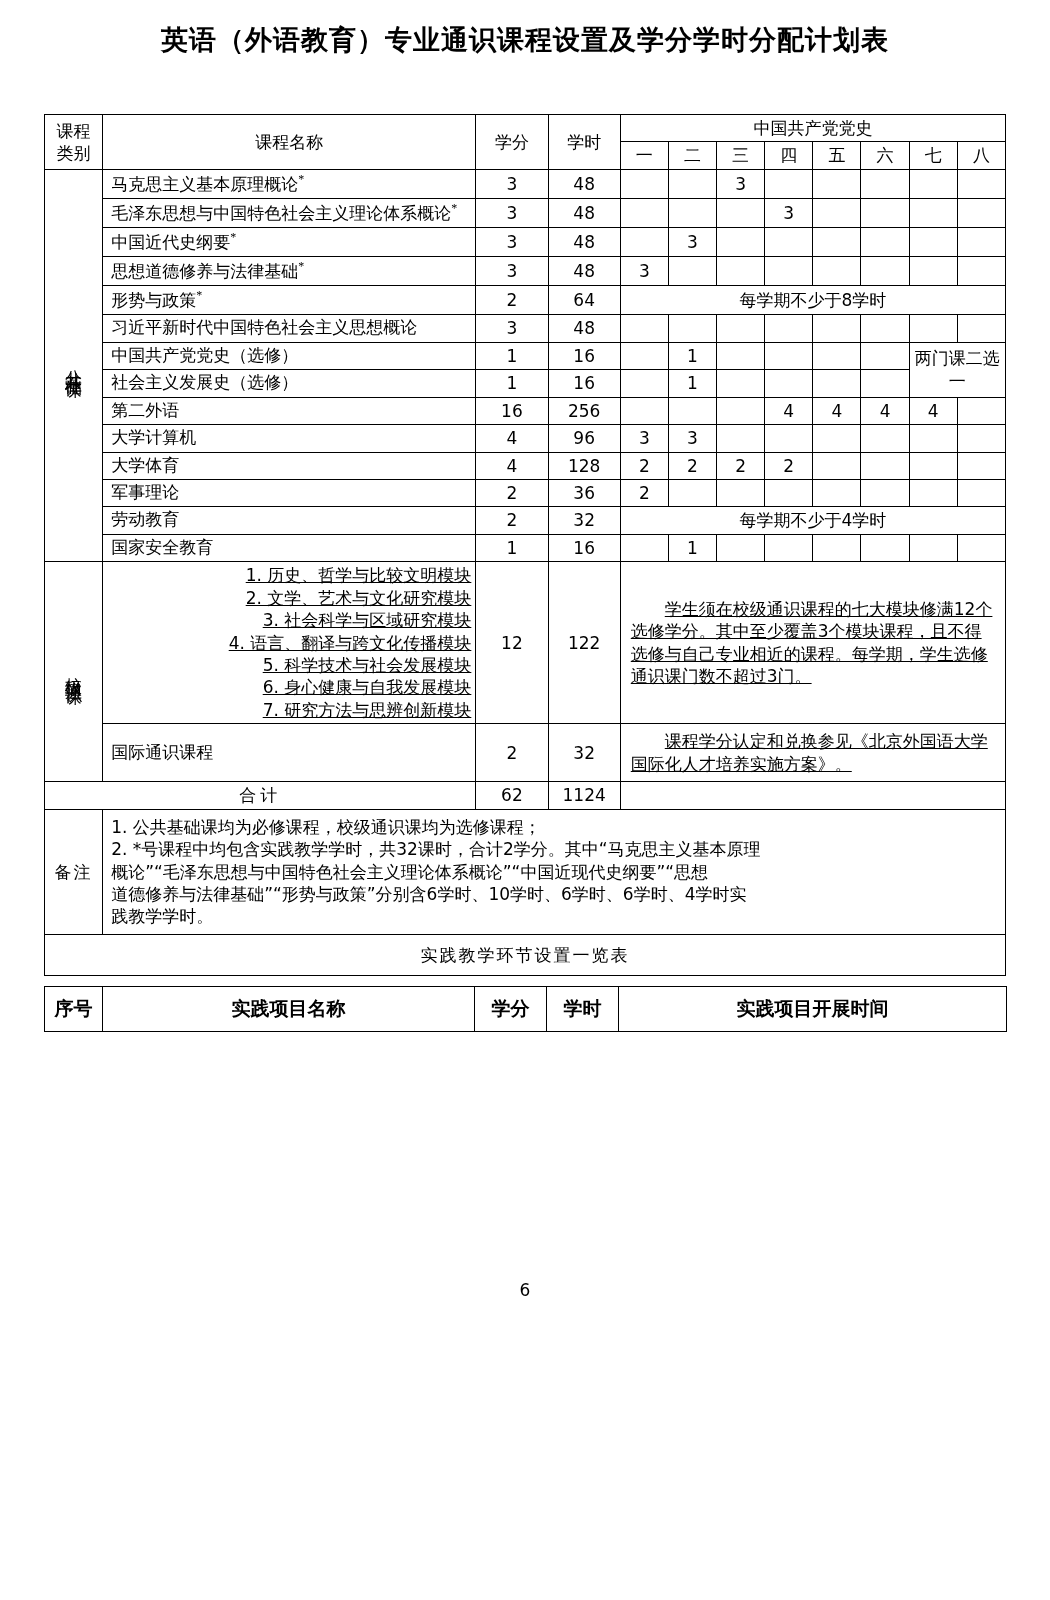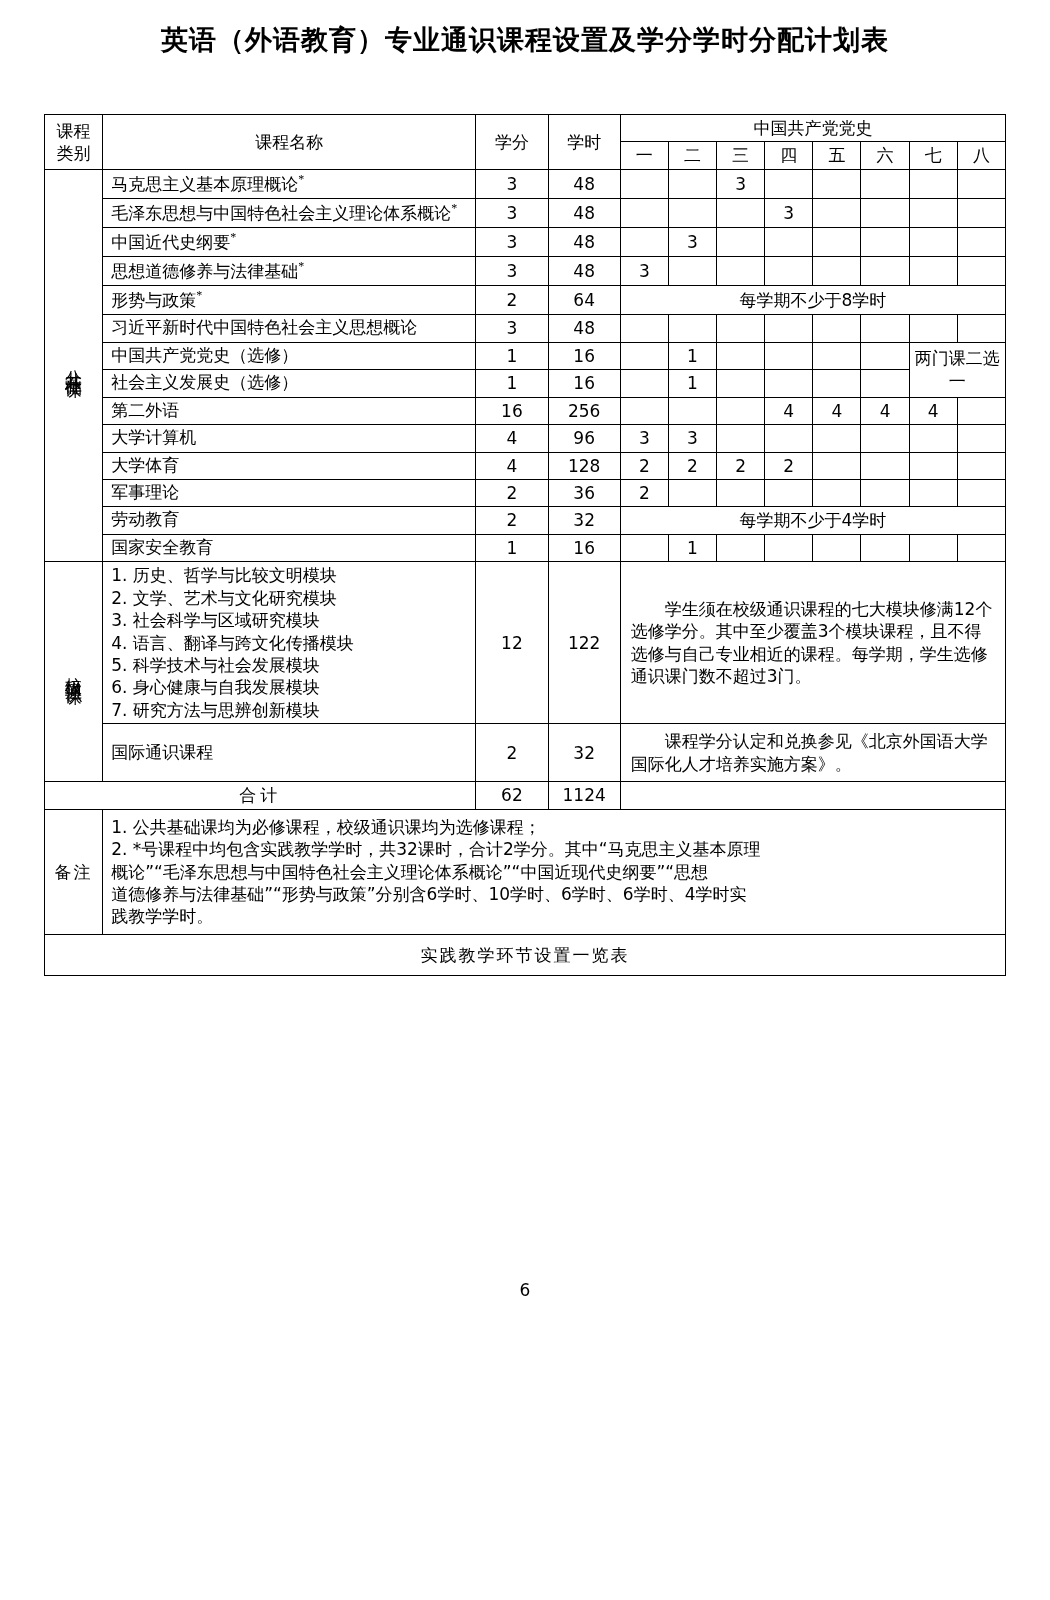--- a/index.html
+++ b/index.html
@@ -66,29 +66,31 @@
   .hdr-big { font-size: 18px; }
   .num { text-align: center; font-size: 17px; }
   .term { text-align: center; font-size: 17px; }
   .note-span {
     text-align: center;
     font-size: 17px;
   }
   .modules {
     font-size: 17px;
     line-height: 1.5;
-    text-align: left;
+    text-align: right;
     padding-left: 8px !important;
+    text-decoration: underline;
   }
   .desc {
     font-size: 17px;
     line-height: 1.55;
     text-align: left;
     padding: 6px 10px !important;
     text-indent: 2em;
+    text-decoration: underline;
   }
   .twoline {
     font-size: 17px;
     line-height: 1.45;
     text-align: center;
   }
   .total-label {
     text-align: center;
     font-size: 19px;
     font-weight: bold;
@@ -410,15 +412,33 @@
           <div>践教学学时。</div>
         </td>
       </tr>
 
       <tr class="section-title-row">
         <td colspan="12">实践教学环节设置一览表</td>
       </tr>
     </tbody>
   </table>
 
+  <table class="practice">
+    <colgroup>
+      <col style="width:58px">
+      <col style="width:372px">
+      <col style="width:72px">
+      <col style="width:72px">
+      <col style="width:388px">
+    </colgroup>
+    <tbody>
+      <tr>
+        <td>序号</td>
+        <td>实践项目名称</td>
+        <td>学分</td>
+        <td>学时</td>
+        <td>实践项目开展时间</td>
+      </tr>
+    </tbody>
+  </table>
 
   <div class="page-number">6</div>
 </div>
 
 </body></html>

